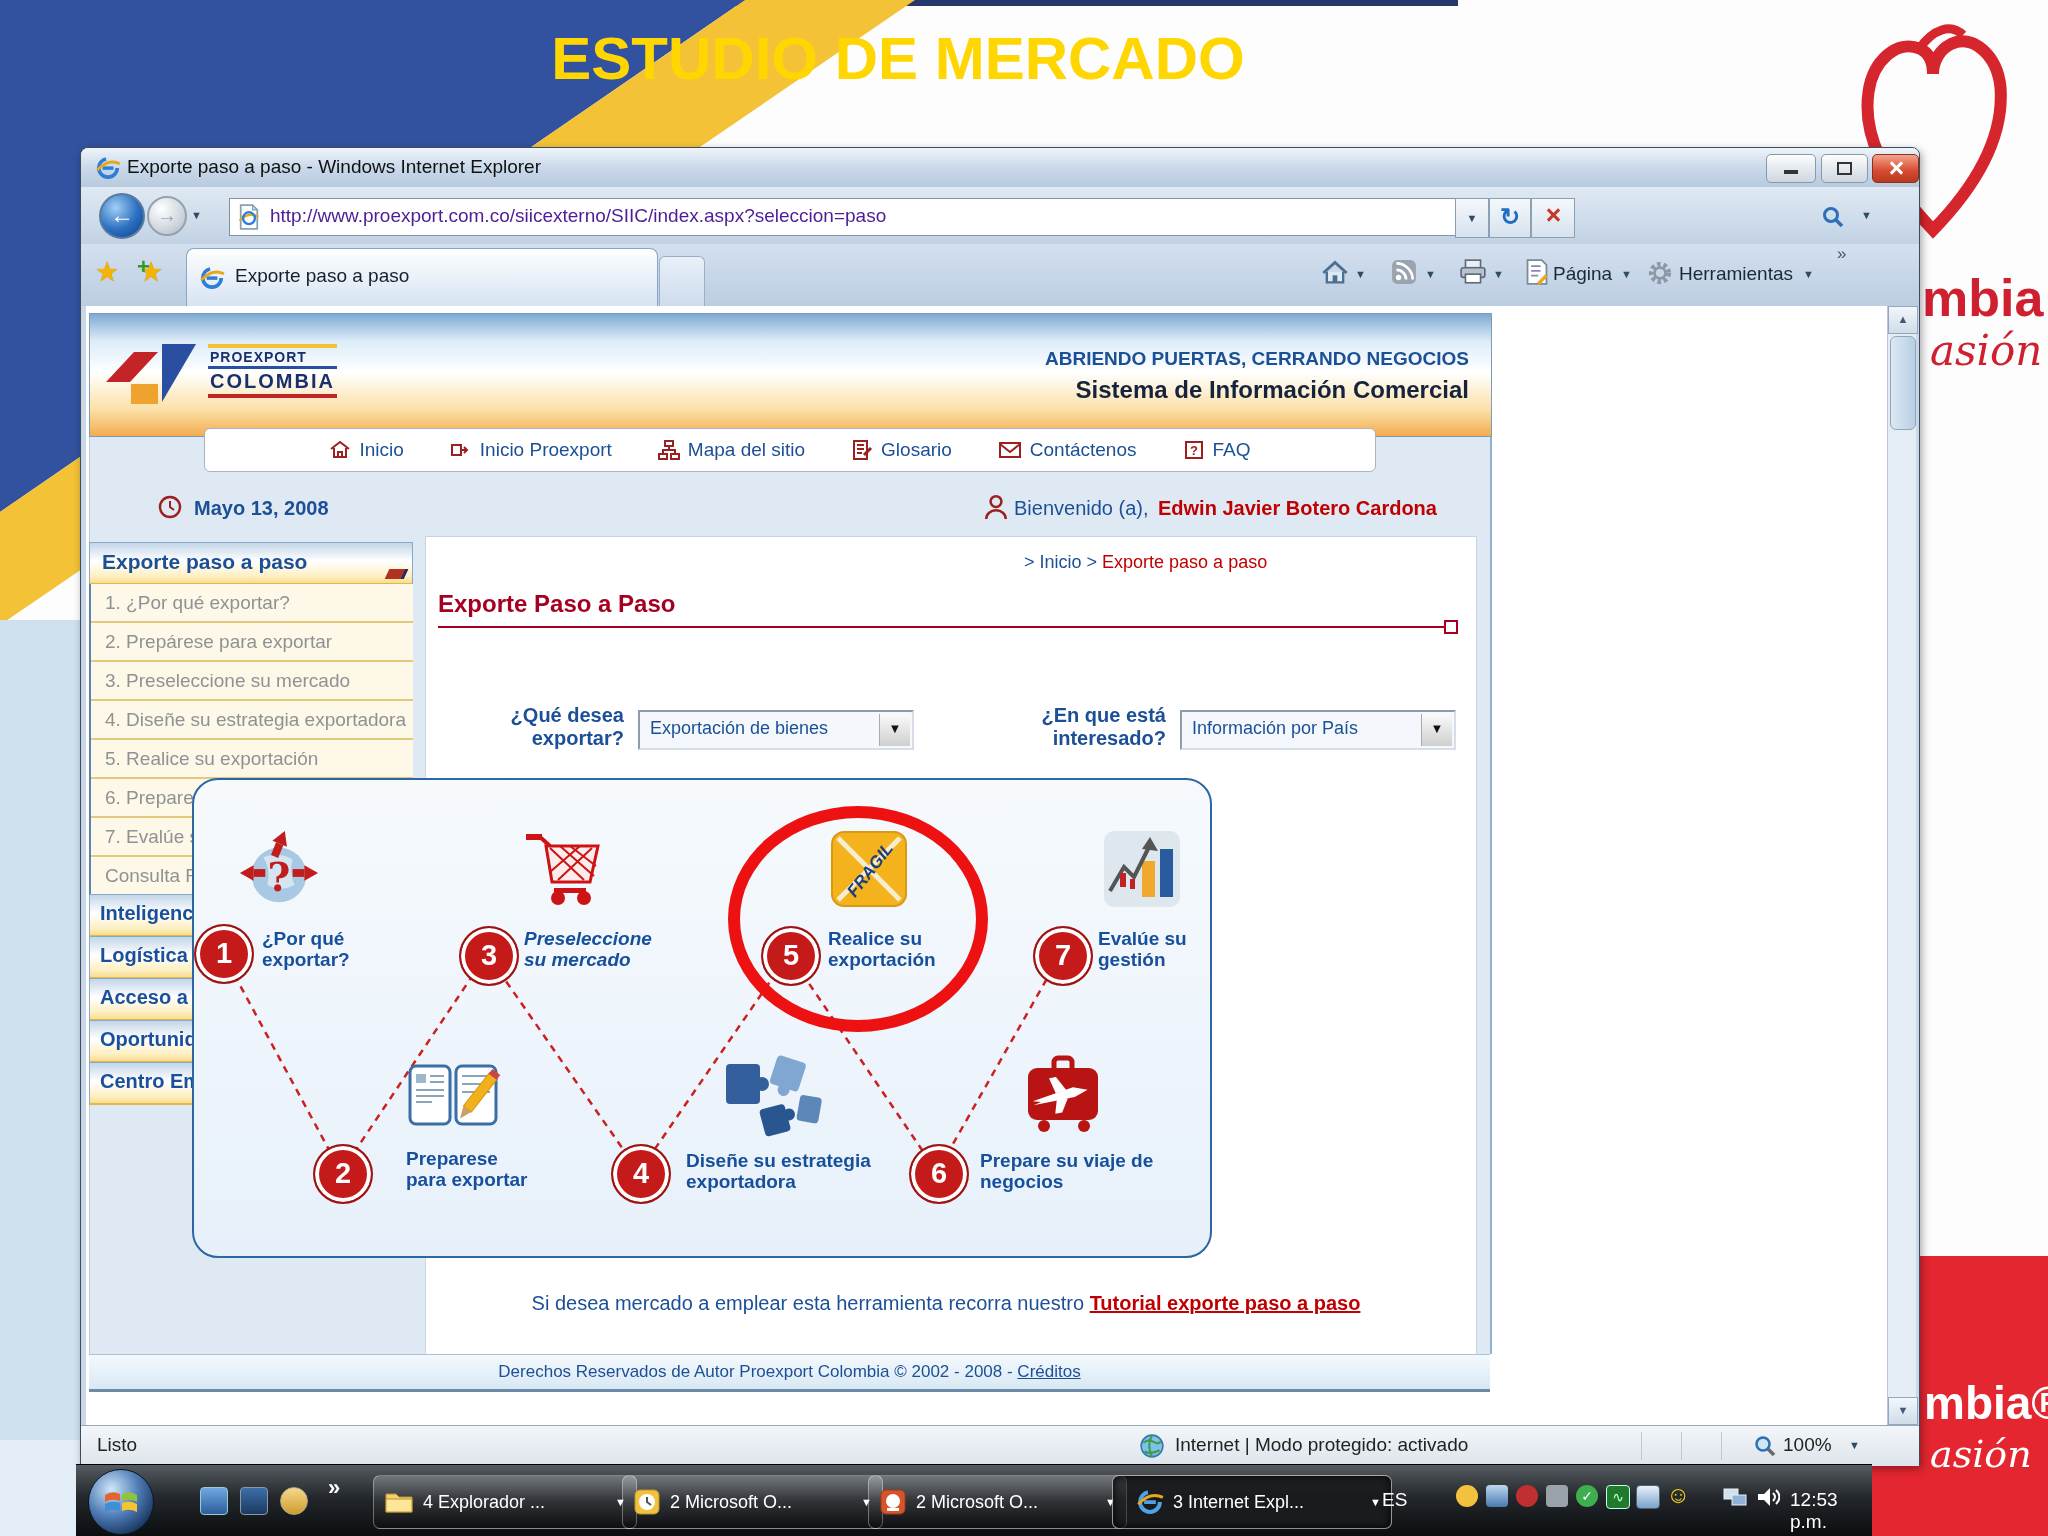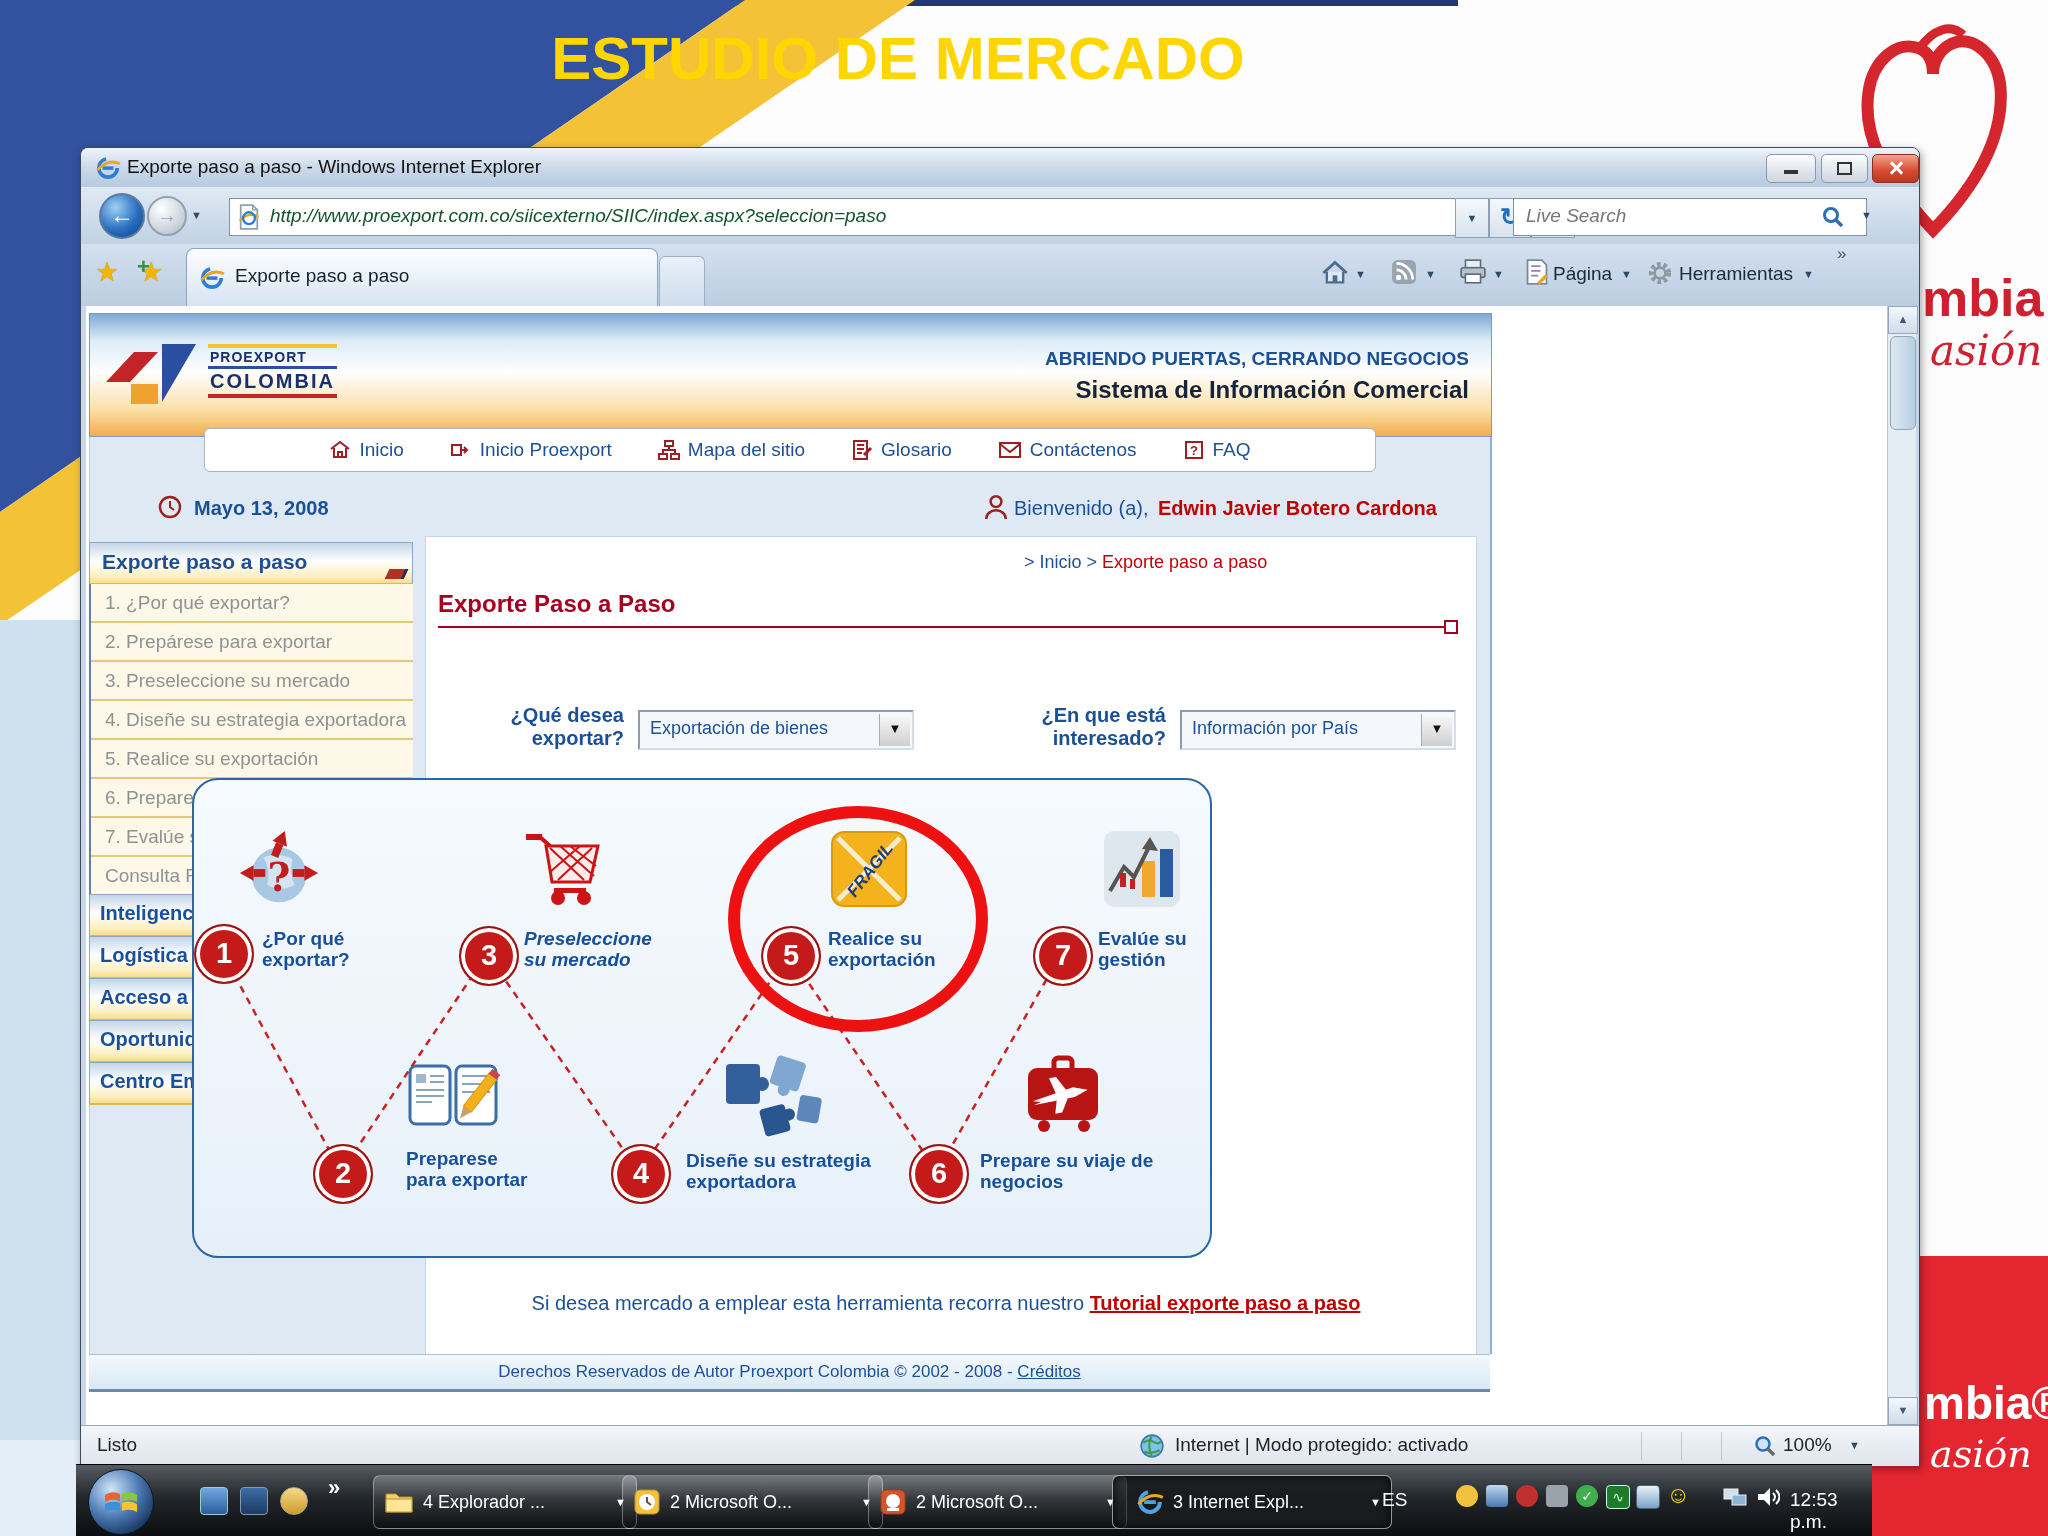--- a/index.html
+++ b/index.html
@@ -41,22 +41,22 @@
   .xbars:before{transform:rotate(45deg);} .xbars:after{transform:rotate(-45deg);}
   .navbar{left:0;top:39px;width:100%;height:57px;background:linear-gradient(#dfe9f3,#c2d2e4);}
   .btn-back{left:18px;top:6px;width:42px;height:42px;border-radius:50%;
            background:radial-gradient(circle at 35% 30%,#9fd0f5,#2b6fc0 55%,#0c3f86);
            border:2px solid #5a7aa0;color:#fff;font-size:24px;text-align:center;line-height:40px;font-weight:bold;}
   .btn-fwd{left:66px;top:9px;width:36px;height:36px;border-radius:50%;
            background:radial-gradient(circle at 35% 30%,#ffffff,#cfd6de 60%,#aeb6c0);
            border:2px solid #93a2b2;color:#9aa4af;font-size:20px;text-align:center;line-height:34px;font-weight:bold;}
   .caret{color:#2c4b66;font-size:11px;}
   .field{background:#fff;border:1px solid #7f93a6;}
-  .addr{left:148px;top:11px;width:1224px;height:36px;font-size:19px;color:#14532d;line-height:34px;
-        padding-left:40px;white-space:nowrap;overflow:hidden;font-style:italic;}
+  .addr{left:148px;top:11px;width:1224px;height:36px;font-size:19px;color:#4c1d95;line-height:34px;
+        padding-left:40px;white-space:nowrap;overflow:hidden;}
   .navsq{top:11px;height:38px;background:linear-gradient(#f4f8fc,#d7e2ee);border:1px solid #8ba0b4;
         text-align:center;line-height:36px;}
   .search{left:1432px;top:11px;width:340px;height:36px;font-size:19px;color:#777;line-height:34px;
         font-style:italic;padding-left:12px;}
   .favbar{left:0;top:96px;width:100%;height:62px;background:linear-gradient(#d3e0ef,#bccde1);}
   .star{font-size:27px;color:#f5b400;text-shadow:0 0 1px #b07c00;}
   .tab{left:105px;top:4px;width:470px;height:58px;border:1px solid #8aa6c4;border-bottom:none;
         border-radius:8px 8px 0 0;background:linear-gradient(#fdfeff,#d6e3f2);}
   .tabstub{left:578px;top:12px;width:44px;height:50px;border:1px solid #9ab0c8;border-bottom:none;
         border-radius:6px 6px 0 0;background:linear-gradient(#e9f0f8,#cddcec);}
@@ -191,21 +191,20 @@
       <svg class="a" style="left:156px;top:17px;" width="24" height="26" viewBox="0 0 20 22">
         <path d="M3 1 h10 l4 4 v16 h-14 z" fill="#fff" stroke="#8aa0b4" stroke-width="1.5"></path>
         <path d="M13 1 l4 4 h-4 z" fill="#cfe0ee" stroke="#8aa0b4"></path>
         <path d="M2 14 Q10 6 18 11" stroke="#e8a71c" stroke-width="2" fill="none"></path>
         <circle cx="10" cy="12" r="5" fill="none" stroke="#2d7fd6" stroke-width="2"></circle>
       </svg>
       <span class="a navsq" style="left:1374px;width:32px;"><span class="caret">▼</span></span>
       <span class="a navsq" style="left:1408px;width:40px;color:#1e6fc0;font-size:24px;font-weight:bold;">↻</span>
       <span class="a navsq" style="left:1450px;width:42px;"><span class="xbars" style="margin-top:8px;"></span></span>
       <style>.navsq .xbars:before,.navsq .xbars:after{background:#c43a2a;}</style>
-      <span class="a field search">Live Search</span>
       <svg class="a" style="left:1740px;top:18px;" width="24" height="24" viewBox="0 0 24 24">
         <circle cx="10" cy="10" r="6.5" fill="none" stroke="#2d6fb8" stroke-width="3"></circle>
         <path d="M15 15 L21 21" stroke="#2d6fb8" stroke-width="3.5"></path>
       </svg>
       <span class="a caret" style="left:1780px;top:22px;">▼</span>
     </div>
 
     <div class="a favbar">
       <span class="a star" style="left:14px;top:12px;">★</span>
       <span class="a star" style="left:58px;top:12px;">★</span>

